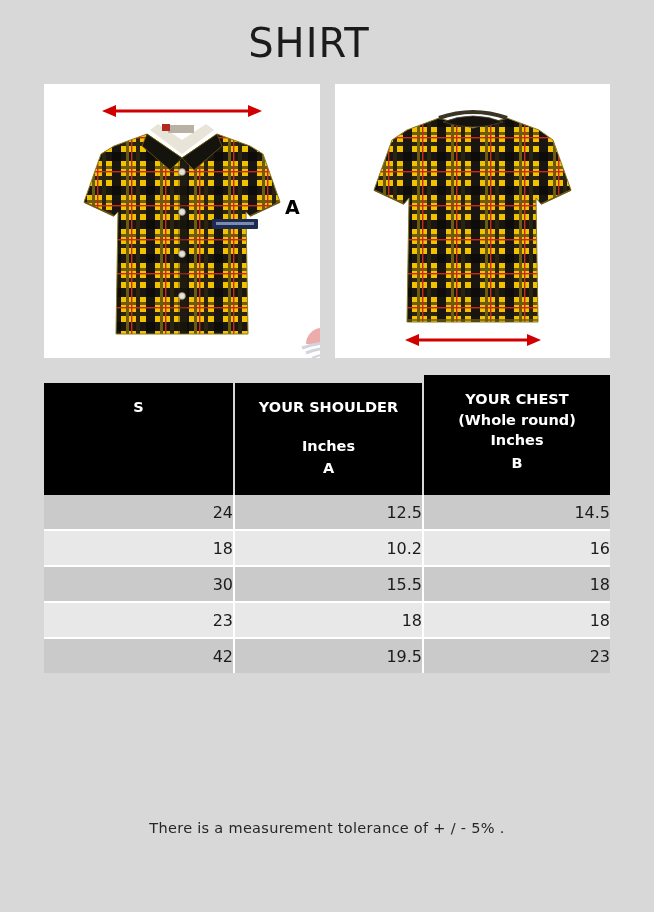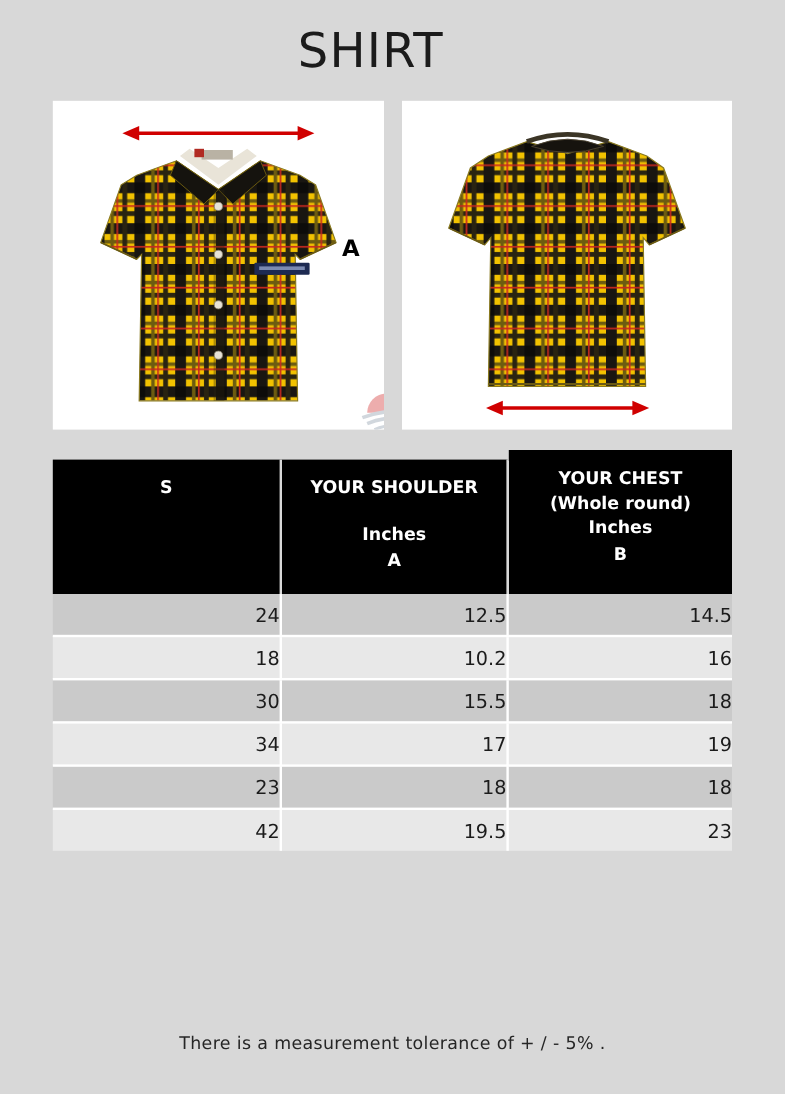--- a/index.html
+++ b/index.html
@@ -138,21 +138,21 @@
     padding: 0;
   }
   .size-table td:last-child { border-right: none; }
   .size-table tbody tr:nth-child(odd)  td { background: #cacaca; }
   .size-table tbody tr:nth-child(even) td { background: #e8e8e8; }
   .size-table tbody tr:last-child td { border-bottom: none; padding-left: 47px; }
 
   
   .tolerance-note {
     position: absolute;
-    top: 862px;
+    top: 820px;
     left: 0;
     width: 654px;
     text-align: center;
     font-size: 14.5px;
     color: #262626;
     font-family: "DejaVu Sans", sans-serif;
     letter-spacing: 0.3px;
   }
 </style>
 </head>
@@ -309,25 +309,20 @@
         <td>18</td>
         <td>10.2</td>
         <td>16</td>
       </tr>
       <tr>
         <td>30</td>
         <td>15.5</td>
         <td>18</td>
       </tr>
       <tr>
-        <td>34</td>
-        <td>17</td>
-        <td>19</td>
-      </tr>
-      <tr>
         <td>23</td>
         <td>18</td>
         <td>18</td>
       </tr>
       <tr>
         <td>42</td>
         <td>19.5</td>
         <td>23</td>
       </tr>
     </tbody>

